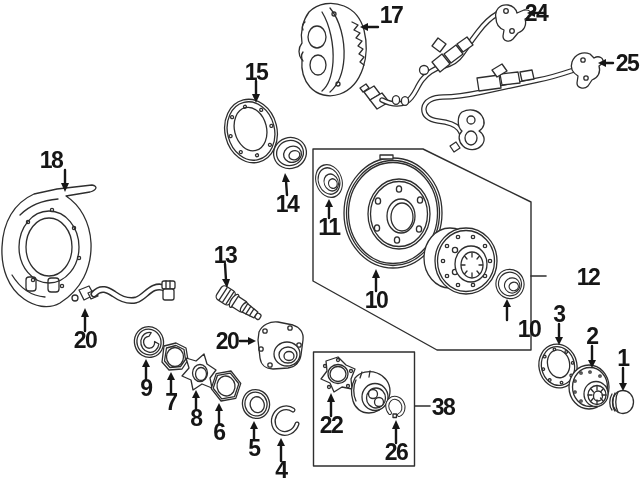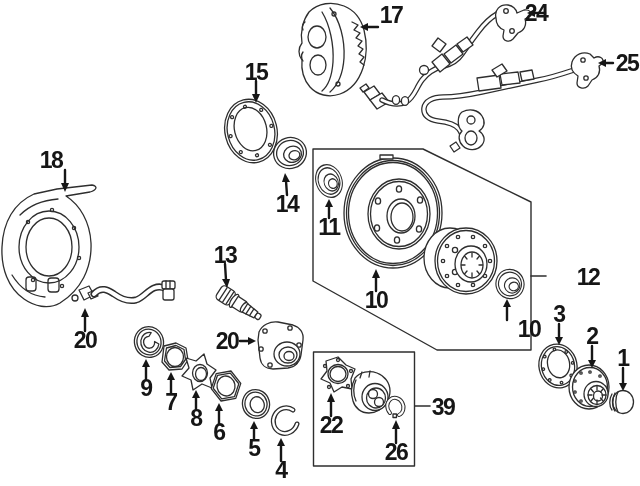--- a/index.html
+++ b/index.html
@@ -422,19 +422,19 @@
 <div class="callout" style="left:329px;top:227px">11</div>
 <div class="callout" style="left:588px;top:277px">12</div>
 <div class="callout" style="left:225px;top:255px">13</div>
 <div class="callout" style="left:287px;top:204px">14</div>
 <div class="callout" style="left:256px;top:72px">15</div>
 <div class="callout" style="left:376px;top:300px">10</div>
 <div class="callout" style="left:391px;top:15px">17</div>
 <div class="callout" style="left:51px;top:160px">18</div>
 <div class="callout" style="left:85px;top:340px">20</div>
 <div class="callout" style="left:227px;top:341px">20</div>
-<div class="callout" style="left:443px;top:407px">39</div>
+<div class="callout" style="left:443px;top:407px">38</div>
 <div class="callout" style="left:331px;top:425px">22</div>
 <div class="callout" style="left:396px;top:452px">26</div>
 <div class="callout" style="left:536px;top:13px">24</div>
 <div class="callout" style="left:627px;top:63px">25</div>
 
 </div>
 
 </body></html>

